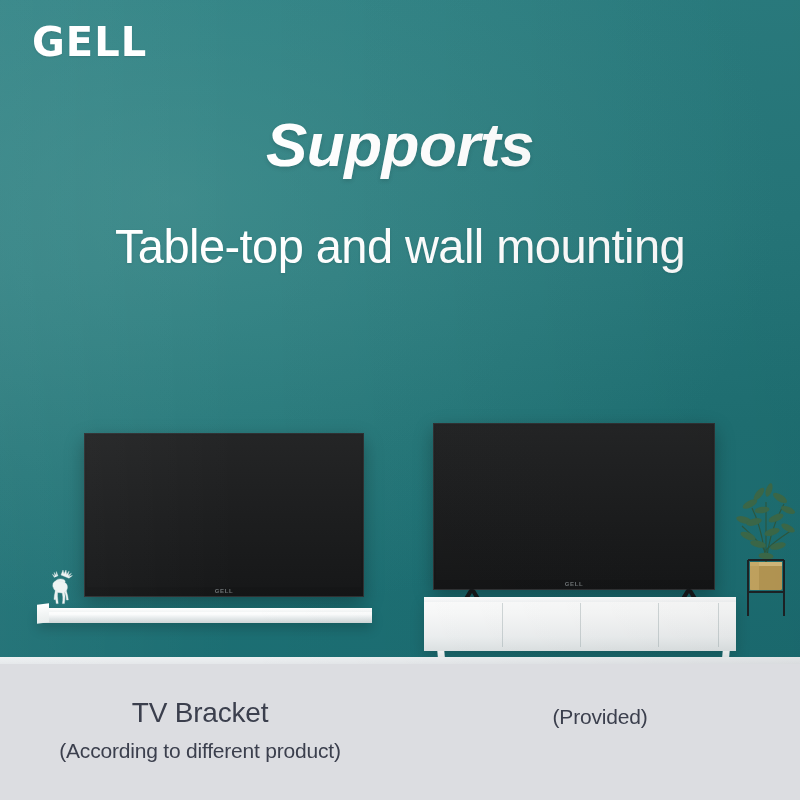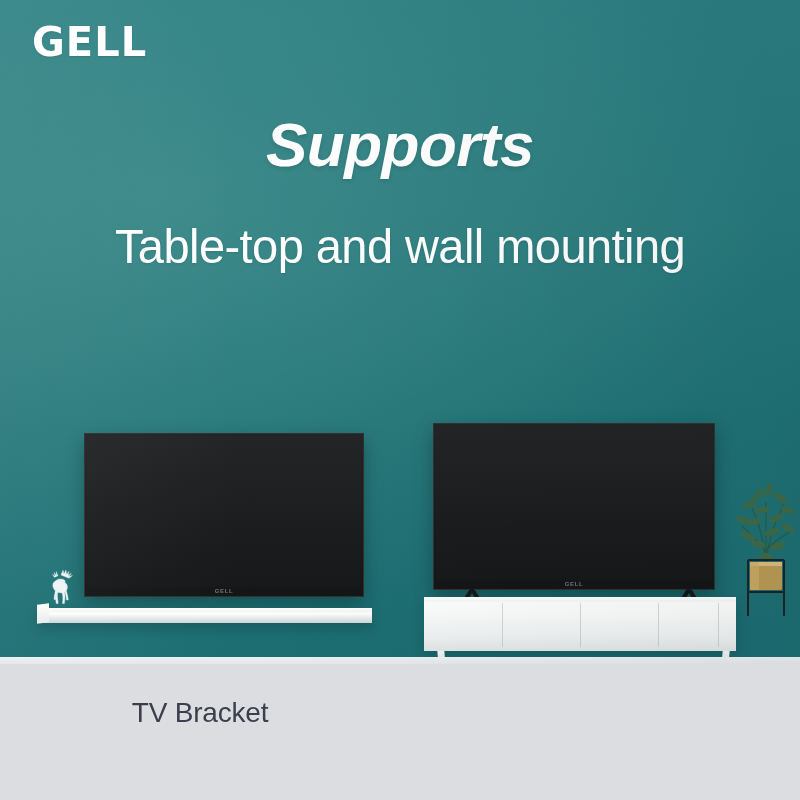--- a/index.html
+++ b/index.html
@@ -244,18 +244,20 @@
           <path d="M16 140 h36"></path>
       </g>
     </svg>
 
     <div class="floor"></div>
   </div>
 
   <div class="captions">
     <div class="cap-col">
       <div class="cap-title">TV Bracket</div>
+      <div class="cap-sub">(According to different product)</div>
     </div>
     <div class="cap-col">
+      <div class="cap-sub">(Provided)</div>
     </div>
   </div>
 
 </div>
 
 </body></html>

